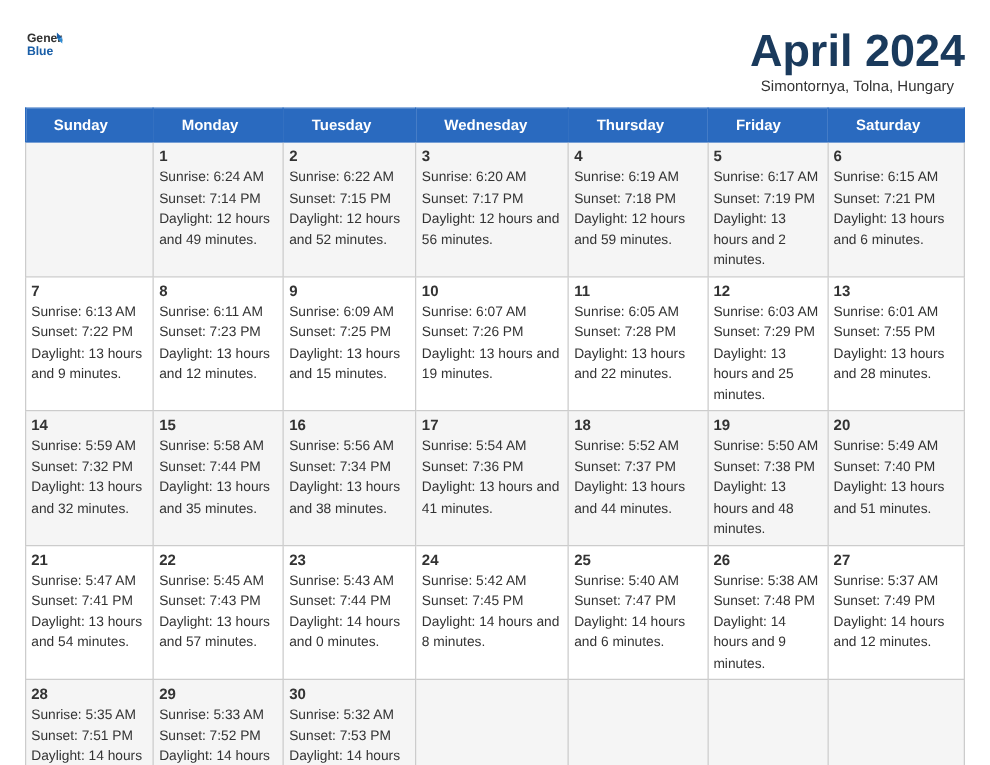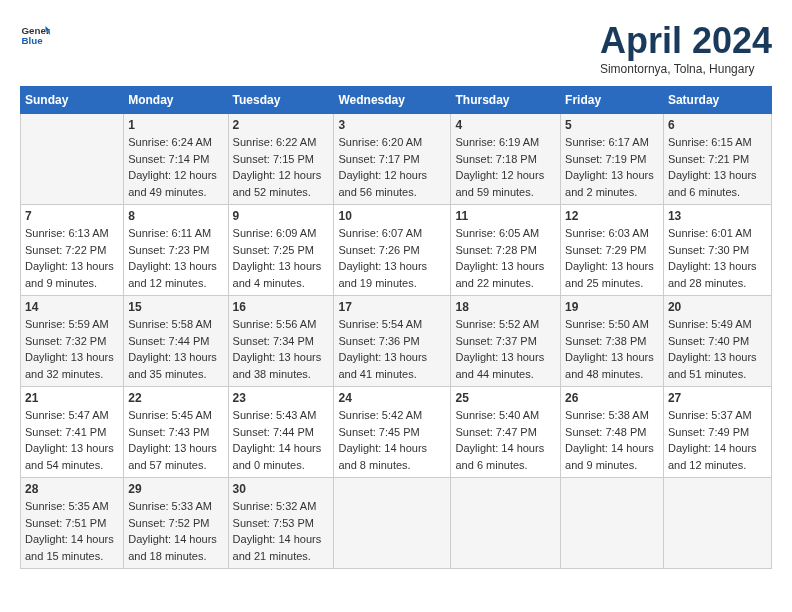--- a/index.html
+++ b/index.html
@@ -19,41 +19,41 @@
     .logo {
       display: flex;
       align-items: center;
       gap: 4px;
     }
     .logo-icon {
       width: 30px;
       height: 30px;
     }
     .title-section {
-      text-align: left;
+      text-align: center;
     }
     .main-title {
       font-size: 36px;
       font-weight: bold;
       color: #1a3a5c;
     }
     .subtitle {
       font-size: 12px;
       color: #333;
       font-weight: normal;
     }
     table {
       width: 100%;
       border-collapse: collapse;
       font-size: 11px;
     }
     thead tr th {
       background-color: #2a6abf;
       color: #fff;
-      padding: 6px 4px;
+      padding: 6px 22px;
       text-align: left;
       font-size: 12px;
       border: 1px solid #2a6abf;
     }
     tbody tr td {
       vertical-align: top;
       padding: 4px;
       border: 1px solid #ccc;
       color: #333;
       min-height: 70px;
@@ -175,21 +175,21 @@
           <span>Sunrise: 6:11 AM</span><br>
           <span>Sunset: 7:23 PM</span><br>
           <span>Daylight: 13 hours and 12 minutes.</span>
         </div>
         </td>
         <td>
           <span class="day-number">9</span>
         <div class="day-info">
           <span>Sunrise: 6:09 AM</span><br>
           <span>Sunset: 7:25 PM</span><br>
-          <span>Daylight: 13 hours and 4 minutes.</span>
+          <span>Daylight: 13 hours and 15 minutes.</span>
         </div>
         </td>
         <td>
           <span class="day-number">10</span>
         <div class="day-info">
           <span>Sunrise: 6:07 AM</span><br>
           <span>Sunset: 7:26 PM</span><br>
           <span>Daylight: 13 hours and 19 minutes.</span>
         </div>
         </td>
@@ -206,21 +206,21 @@
         <div class="day-info">
           <span>Sunrise: 6:03 AM</span><br>
           <span>Sunset: 7:29 PM</span><br>
           <span>Daylight: 13 hours and 25 minutes.</span>
         </div>
         </td>
         <td>
           <span class="day-number">13</span>
         <div class="day-info">
           <span>Sunrise: 6:01 AM</span><br>
-          <span>Sunset: 7:30 PM</span><br>
+          <span>Sunset: 7:55 PM</span><br>
           <span>Daylight: 13 hours and 28 minutes.</span>
         </div>
         </td>
       </tr>
       <tr>
         <td>
           <span class="day-number">14</span>
         <div class="day-info">
           <span>Sunrise: 5:59 AM</span><br>
           <span>Sunset: 7:32 PM</span><br>

